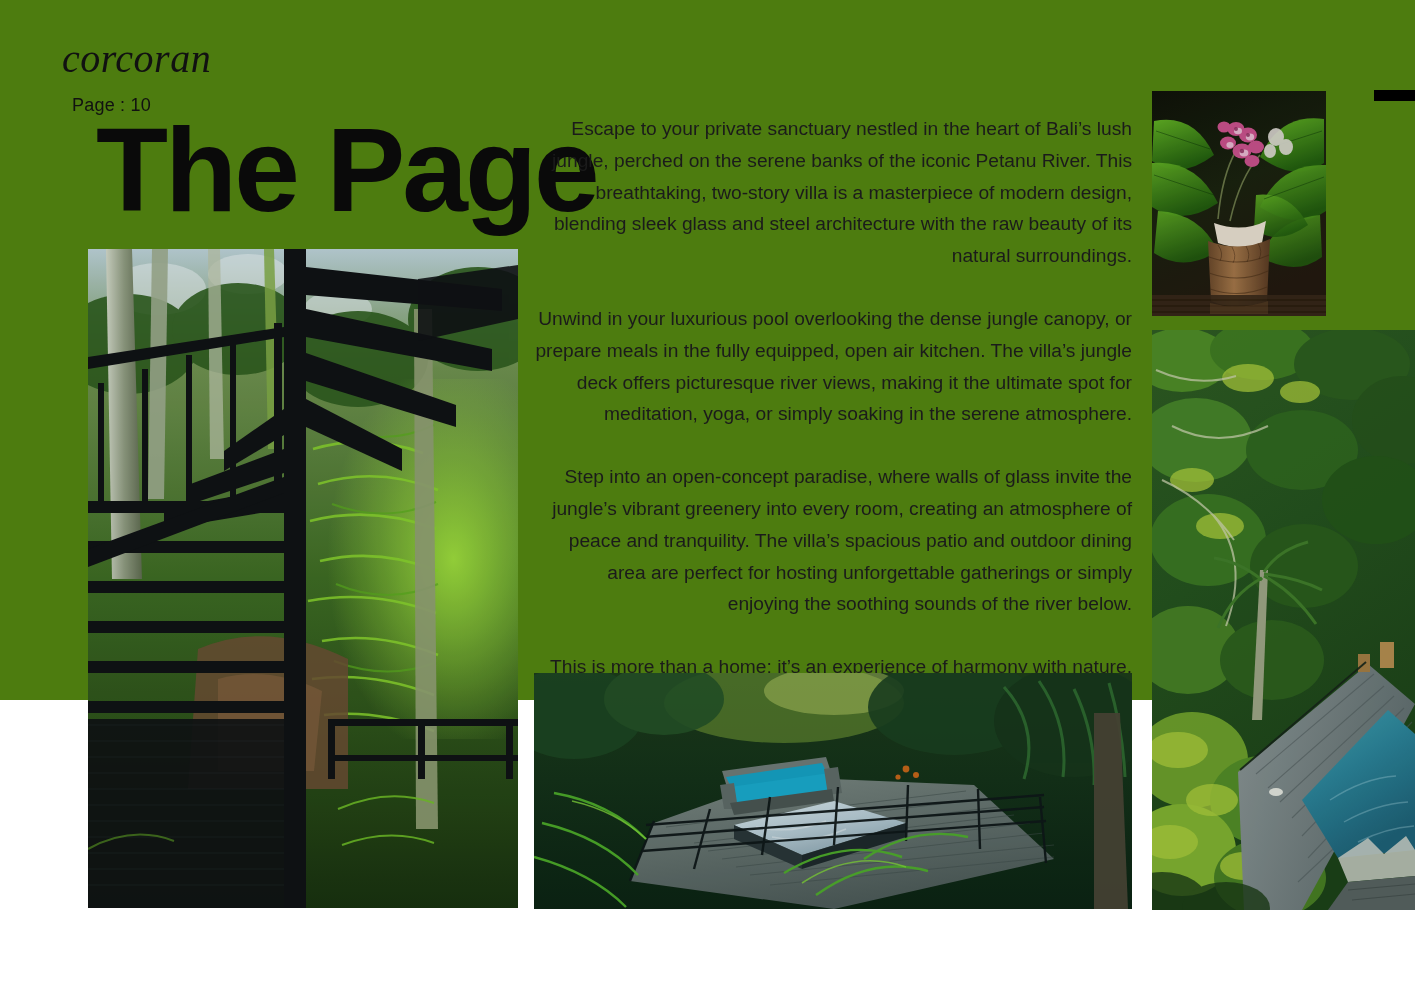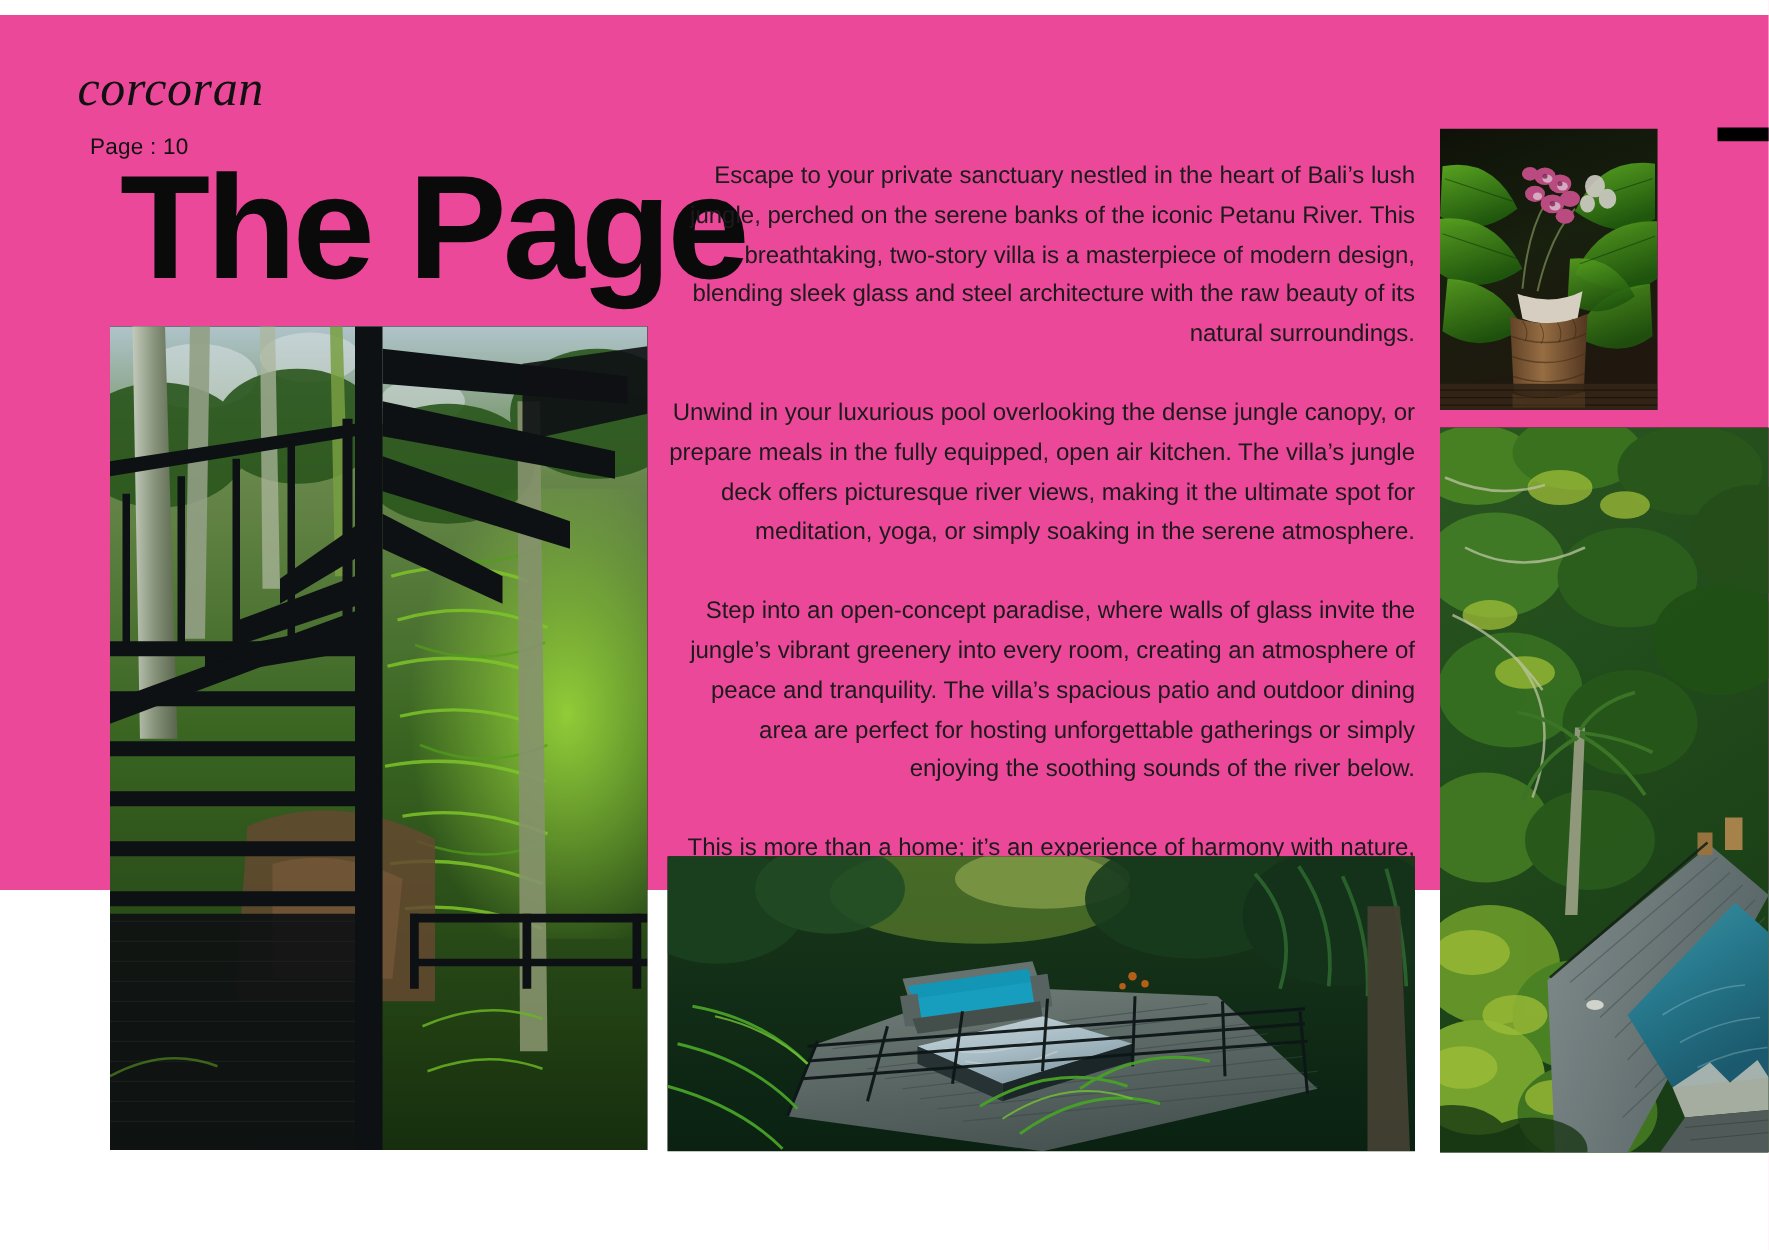--- a/index.html
+++ b/index.html
@@ -2,21 +2,21 @@
 <html><head>
 <meta charset="utf-8">
 <style>
   * { box-sizing: border-box; margin: 0; padding: 0; }
   html, body {
     width: 1415px; height: 1000px;
     background: #ffffff;
     font-family: "Liberation Sans", sans-serif;
     overflow: hidden;
   }
-  .page { position: relative; width: 1415px; height: 700px; background: #ec4899; margin-top: 12px; }
+  .page { position: relative; width: 1415px; height: 700px; background: #4d7c0f; }
 
   
   .brand {
     position: absolute; left: 62px; top: 39px;
     font-family: "Liberation Serif", serif;
     font-style: italic; font-weight: 400;
     font-size: 40px; letter-spacing: 0.5px; color: #111;
     line-height: 1;
   }
   .page-num {

